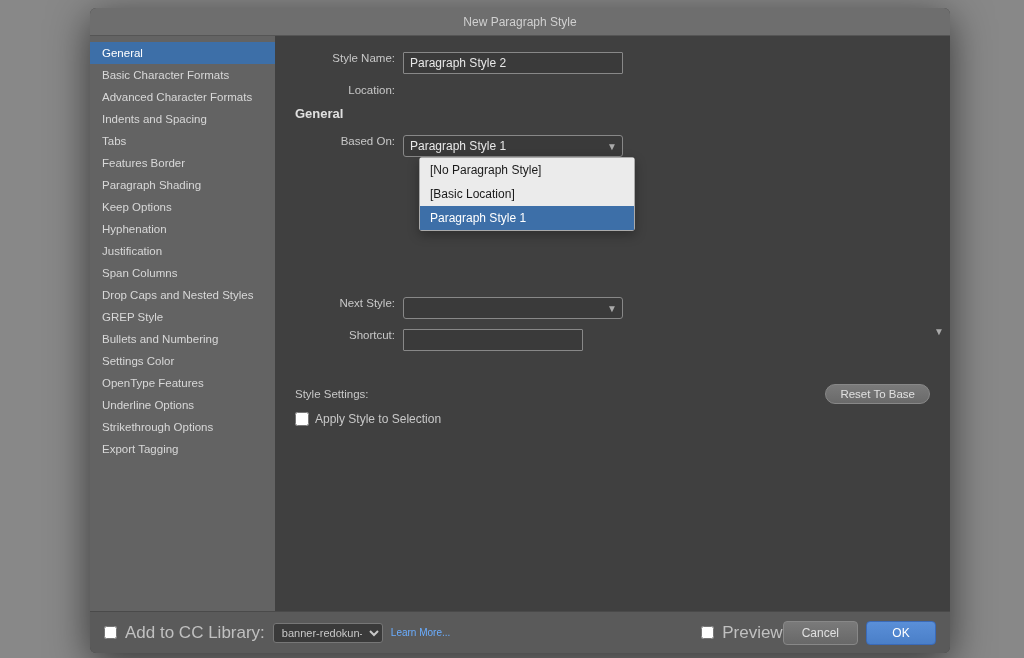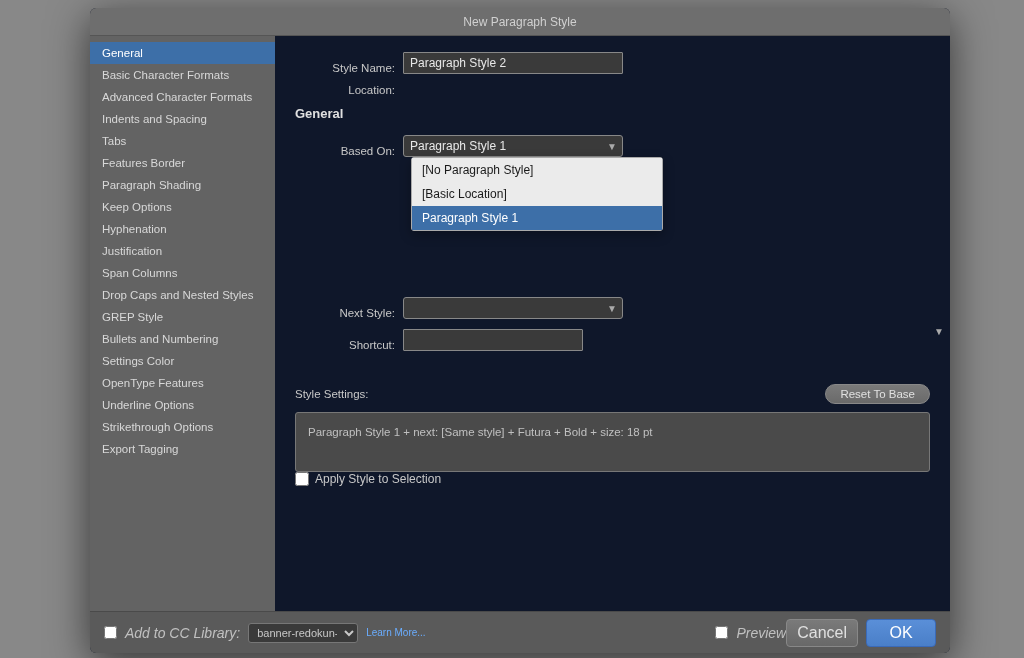--- a/index.html
+++ b/index.html
@@ -25,21 +25,21 @@
       overflow: hidden;
     }
 
     
     .dialog {
       position: absolute;
       top: 8px;
       left: 90px;
       width: 860px;
       height: 645px;
-      background: #0f172a;
+      background: #404040;
       border-radius: 6px;
       box-shadow: 0 10px 40px rgba(0,0,0,0.6);
       display: flex;
       flex-direction: column;
     }
 
     
     .title-bar {
       background: #6e6e6e;
       border-radius: 6px 6px 0 0;
@@ -98,21 +98,21 @@
     .section-title {
       font-size: 13px;
       font-weight: 600;
       color: #e0e0e0;
       margin-bottom: 14px;
     }
 
     
     .form-row {
       display: flex;
-      align-items: flex-end;
+      align-items: flex-start;
       margin-bottom: 10px;
     }
 
     .form-label {
       text-align: right;
       width: 100px;
       margin-right: 8px;
       color: #c8c8c8;
       font-size: 11.5px;
       flex-shrink: 0;
@@ -145,22 +145,22 @@
       transform: translateY(-50%);
       color: #aaa;
       pointer-events: none;
       font-size: 10px;
     }
 
     
     .dropdown-popup {
       position: absolute;
       top: 22px;
-      left: 8px;
-      width: 252px;
+      left: 16px;
+      width: 216px;
       background: #f0f0f0;
       border: 1px solid #aaa;
       border-radius: 3px;
       z-index: 100;
       box-shadow: 0 4px 12px rgba(0,0,0,0.3);
     }
 
     .dropdown-popup-item {
       padding: 5px 10px;
       color: #1a1a1a;
@@ -248,22 +248,21 @@
       flex: 1;
     }
 
     .bottom-checkbox {
       width: 13px;
       height: 13px;
     }
 
     .bottom-label {
       color: #c0c0c0;
-      font-size: 14px;
-      font-style: italic;
+      font-size: 17px;
     }
 
     .bottom-dropdown {
       background: #3a3a3a;
       border: 1px solid #777;
       border-radius: 3px;
       color: #c8c8c8;
       padding: 2px 4px;
       font-size: 11px;
       height: 20px;
@@ -280,22 +279,22 @@
     .bottom-right {
       display: flex;
       gap: 8px;
     }
 
     .action-button {
       background: linear-gradient(to bottom, #7a7a7a, #686868);
       border: 1px solid #888;
       border-radius: 4px;
       color: #e0e0e0;
-      padding: 4px 10px;
-      font-size: 16px;
+      padding: 4px 18px;
+      font-size: 12px;
       cursor: pointer;
       min-width: 70px;
     }
 
     .action-button.primary {
       background: linear-gradient(to bottom, #5a8fd8, #4a7fc8);
       border-color: #3a6ab8;
       color: #fff;
     }
   </style>
@@ -378,23 +377,20 @@
       <div class="form-row">
         <span class="form-label">Shortcut:</span>
         <input class="form-input form-input-small" type="text" value="" style="">
       </div>
 
       <div class="style-settings-section">
         <div class="style-settings-header">
           <span class="style-settings-label">Style Settings:</span>
           <button class="reset-button">Reset To Base</button>
         </div>
-        <div class="style-settings-box">
-          <span>Paragraph Style 1 + next: [Same style] + Futura + Bold + size: 18 pt</span>
-        </div>
       </div>
 
       <div class="apply-row">
         <input type="checkbox" class="apply-checkbox" style="">
         <label class="apply-label">Apply Style to Selection</label>
       </div>
 
     </div>
   </div>
 

